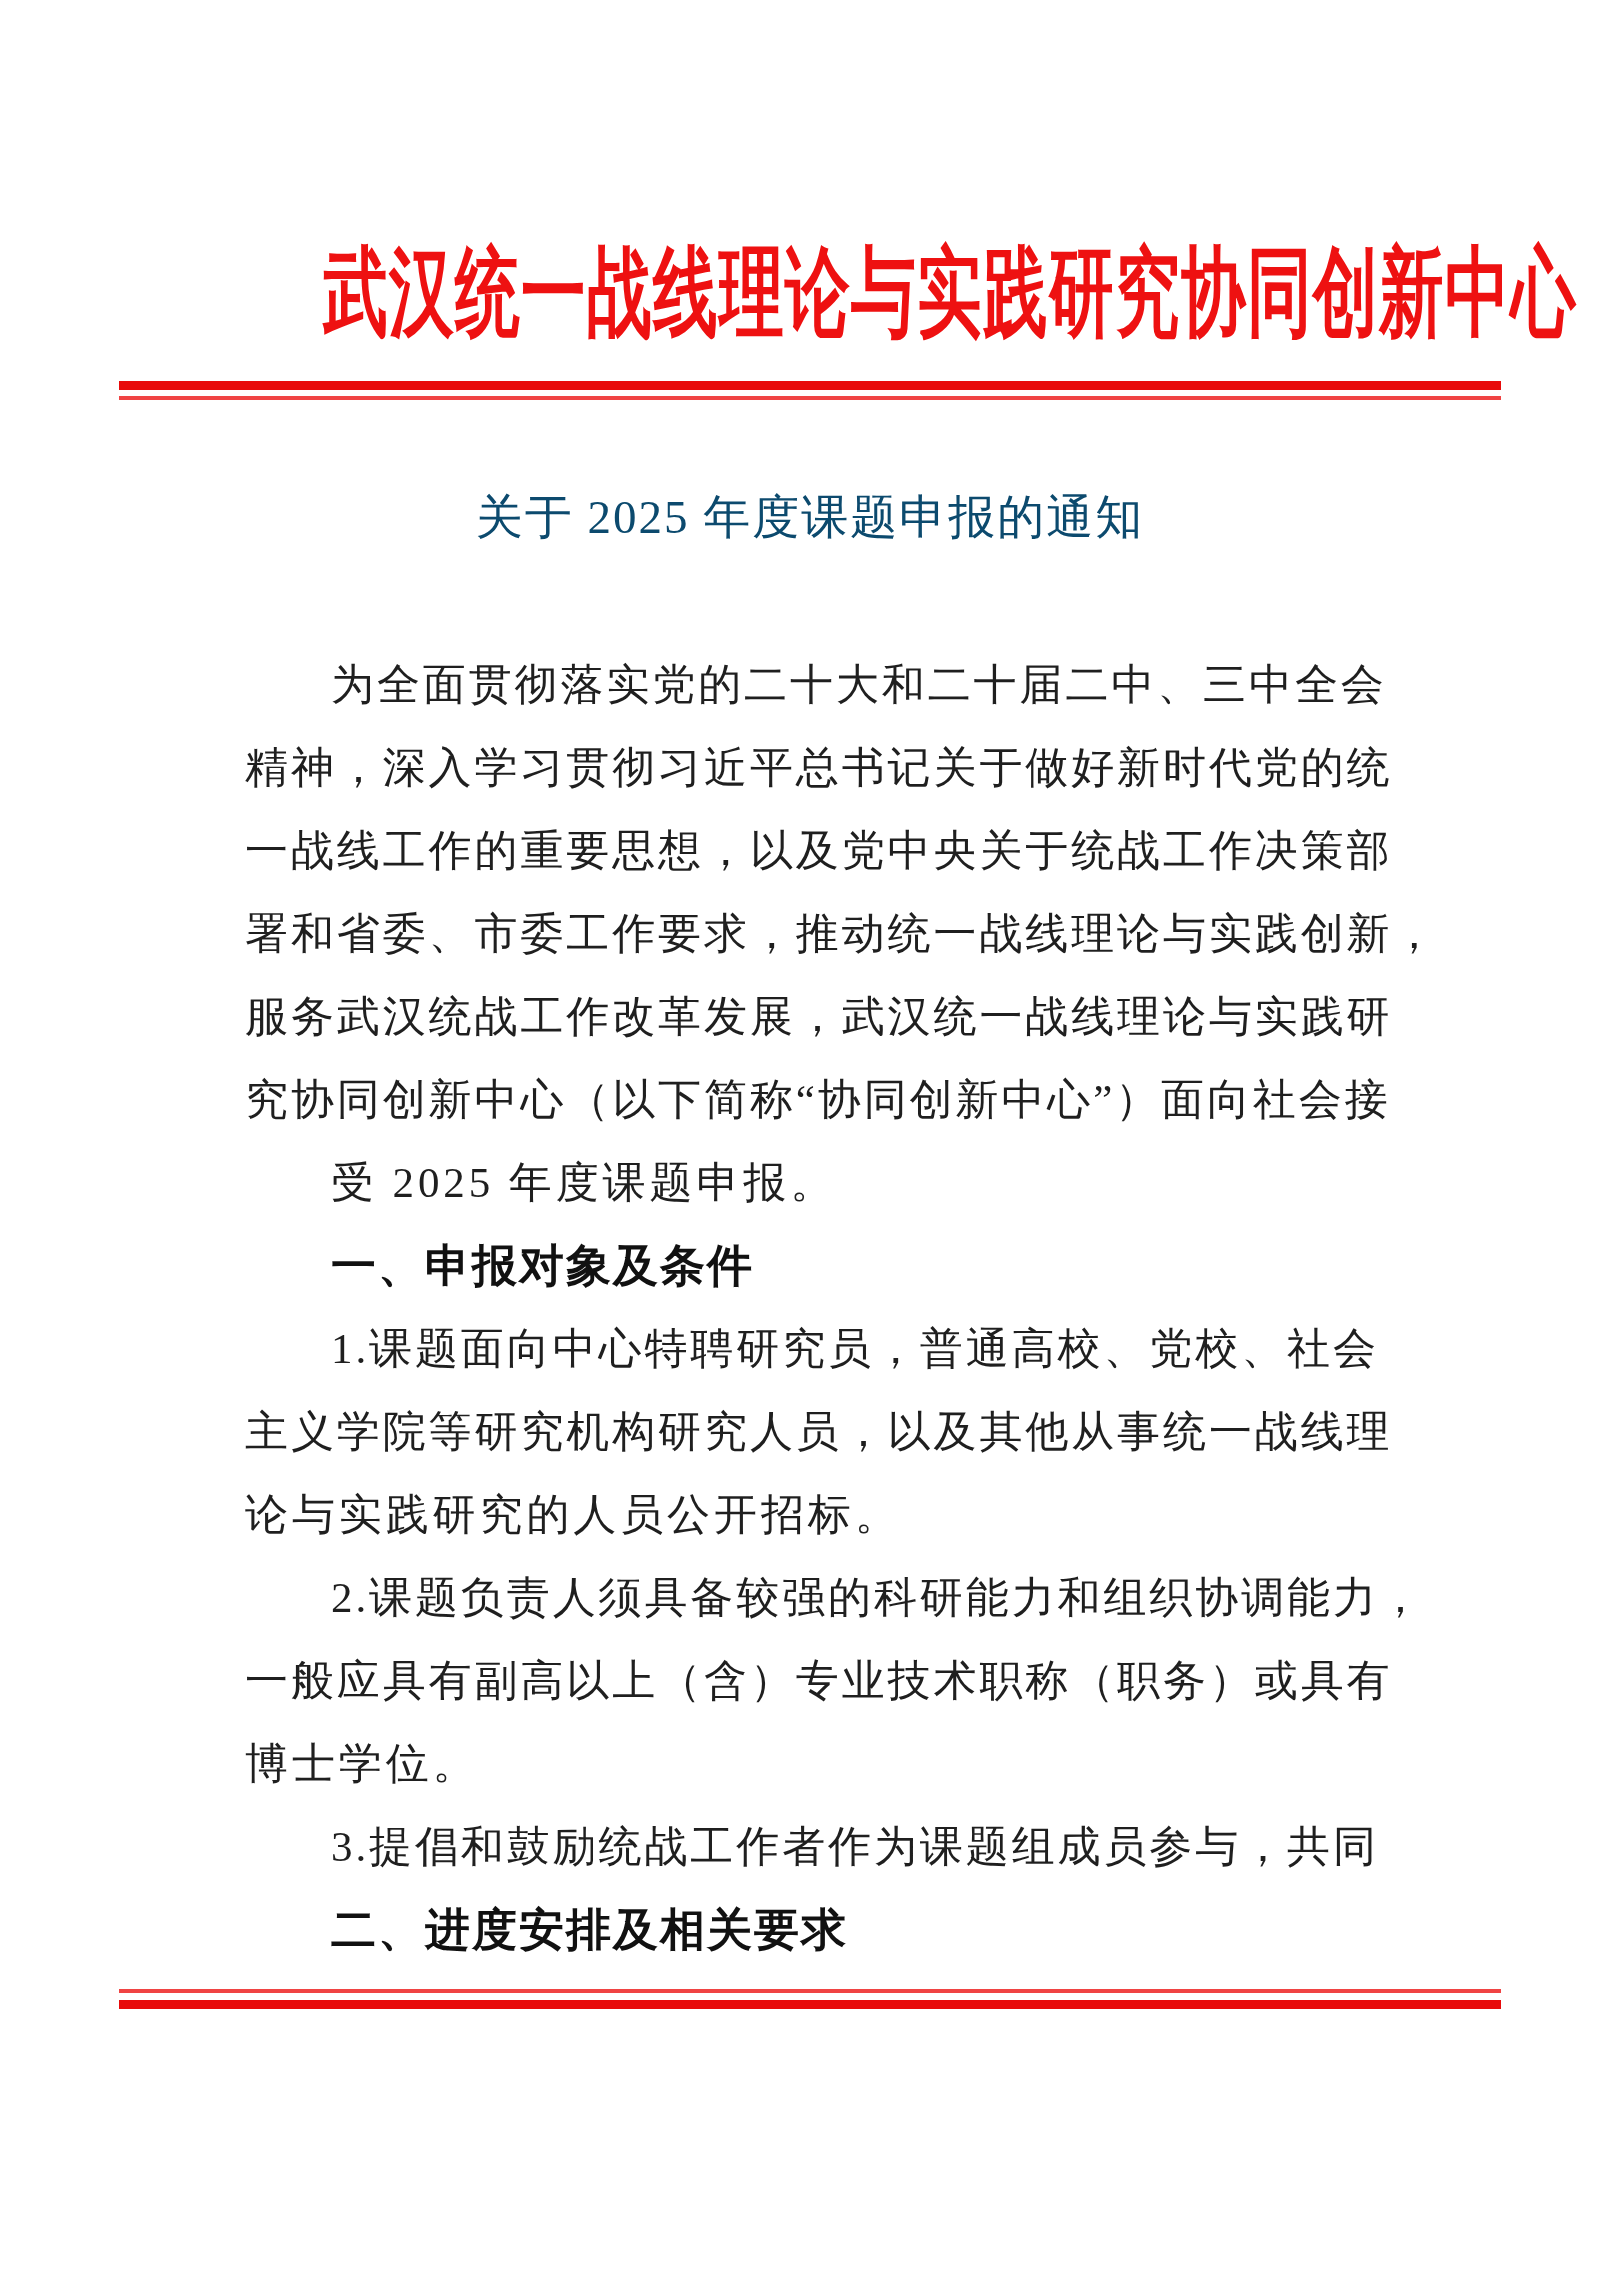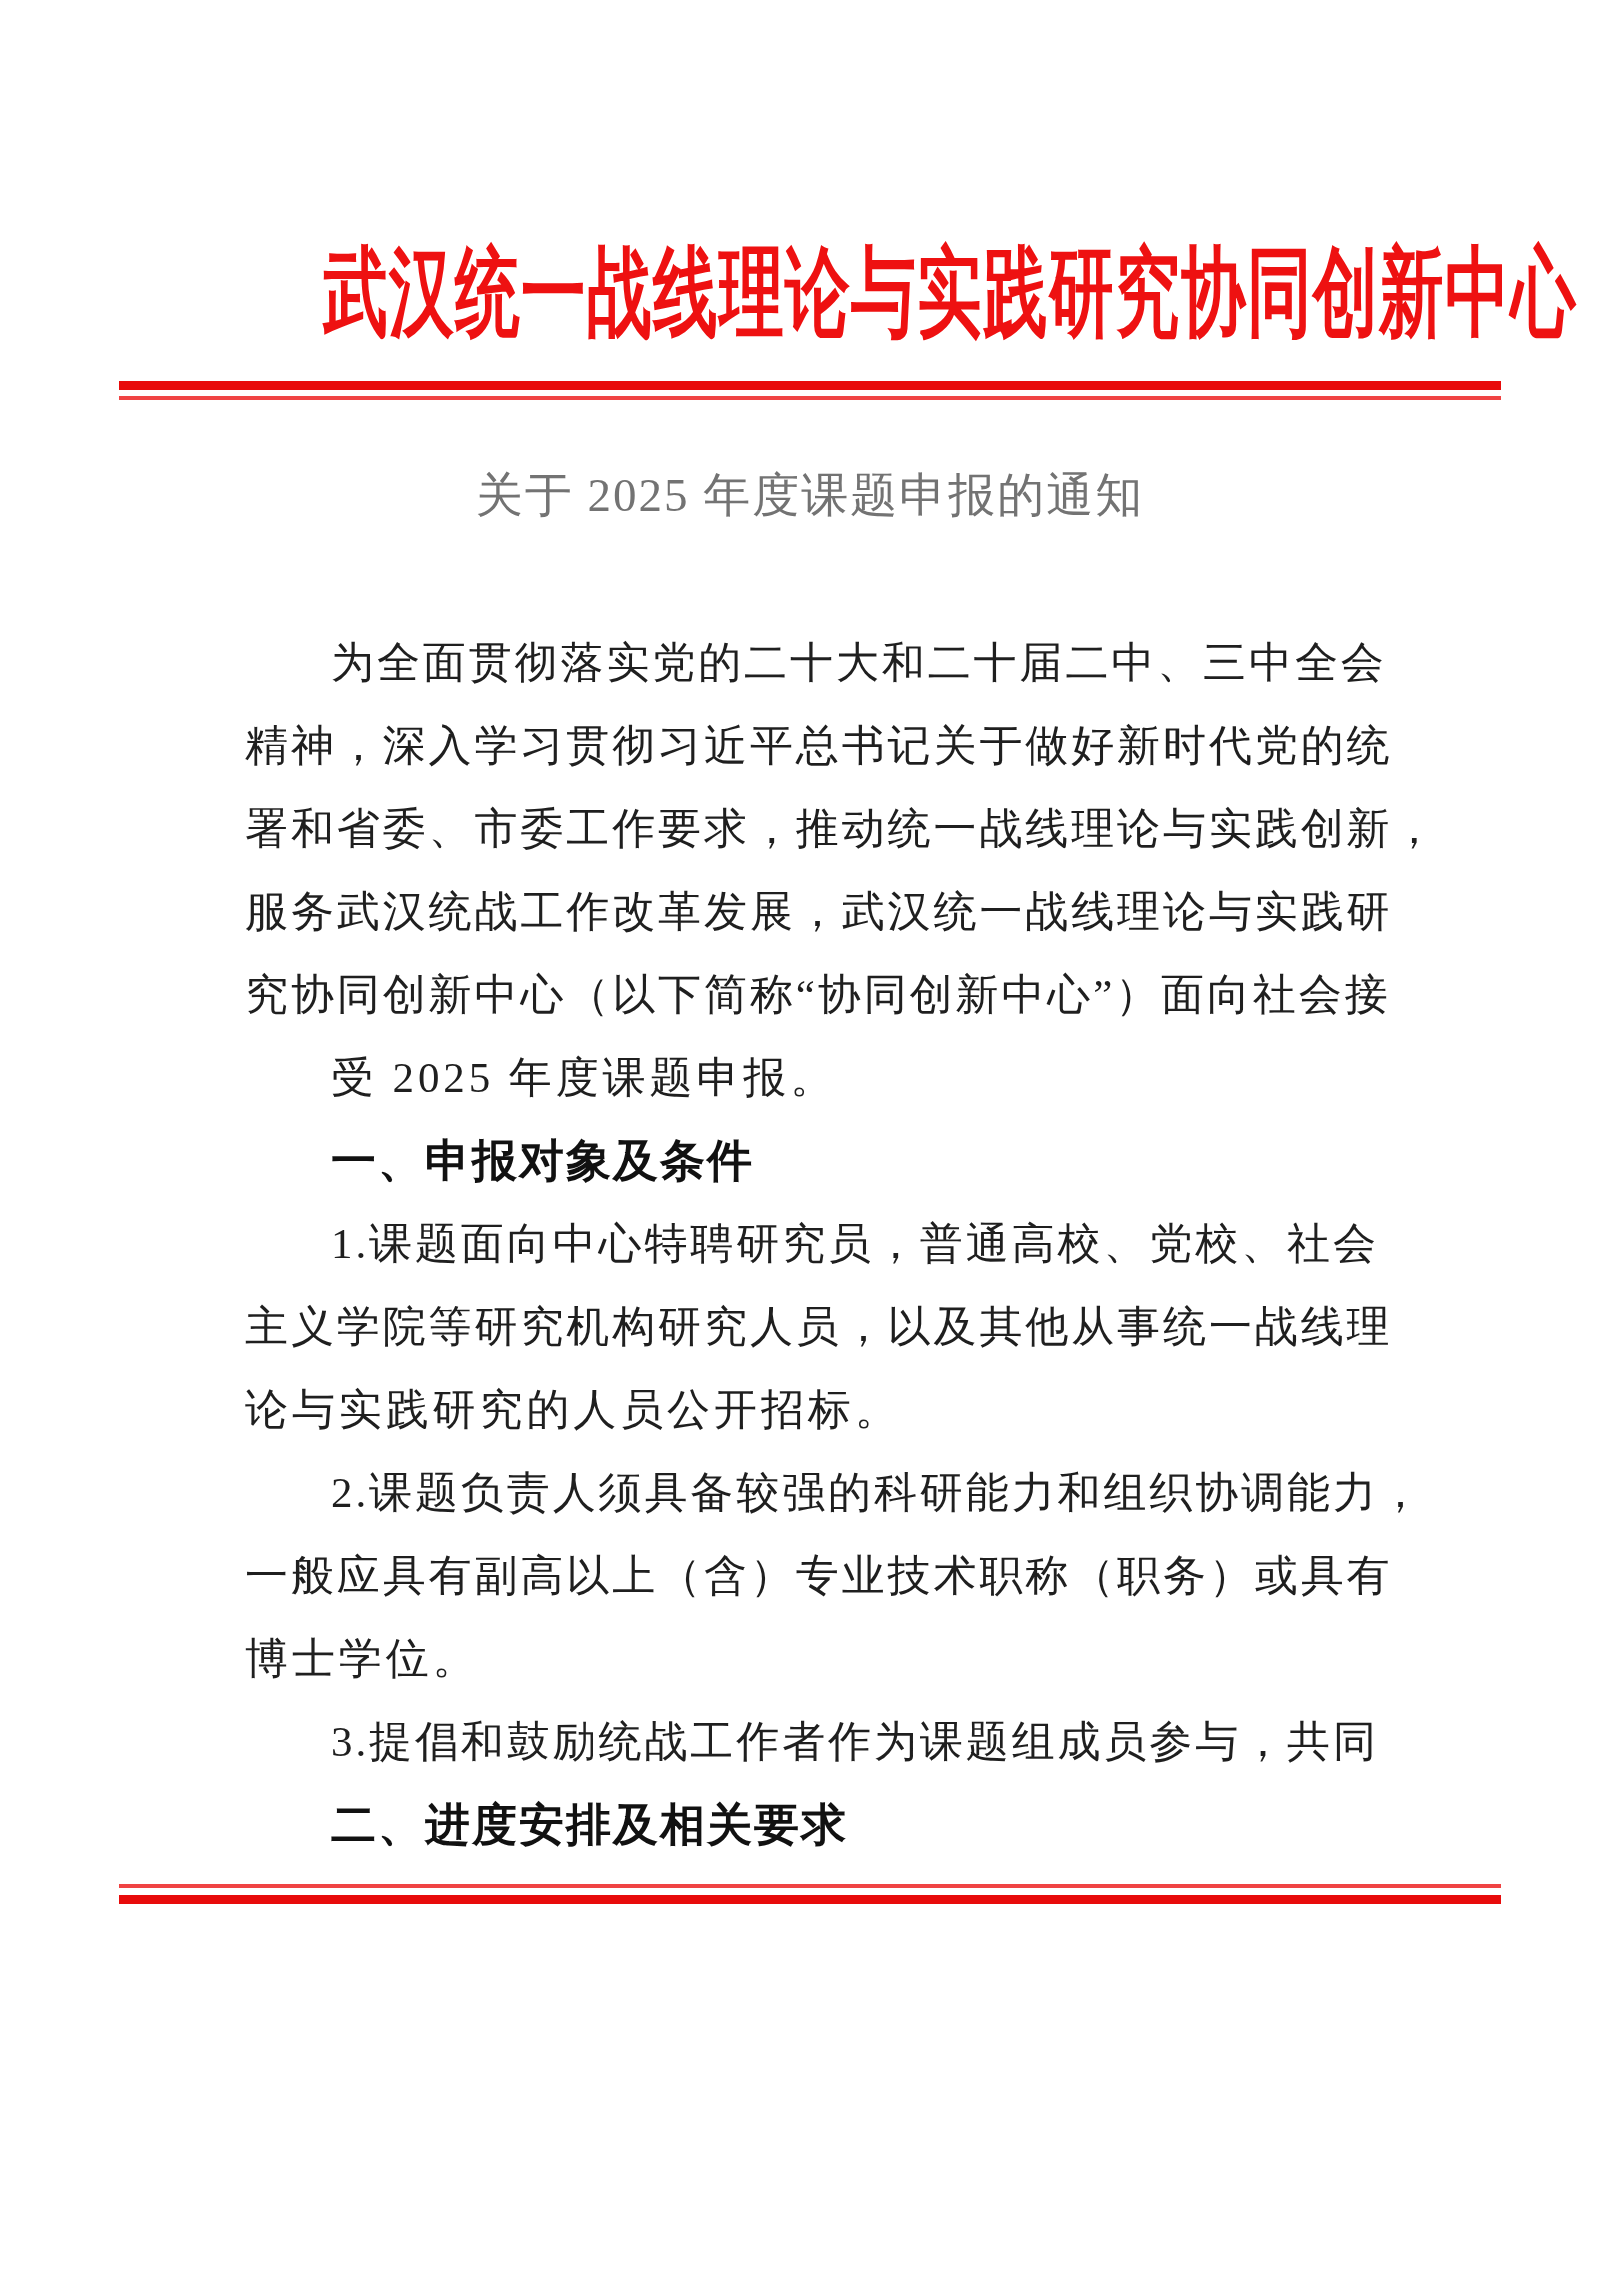--- a/index.html
+++ b/index.html
@@ -40,26 +40,26 @@
     margin: 0 auto;
   }
   .rule-group.top { margin-top: 33px; }
   .rule-group.bottom { margin-top: 18.6px; }
   .rule-thick { height: 8.8px; background: #e80b0b; }
   .rule-thin  { height: 3.9px; background: #f04343; }
   .rule-gap   { height: 5.9px; background: transparent; }
   .rule-group.bottom .rule-gap { height: 6.9px; }
   
   .doc-title {
-    margin-top: 66px;
+    margin-top: 88px;
     text-align: center;
     font-size: 47px;
     line-height: 59px;
     letter-spacing: 2px;
-    color: #737373;
+    color: #0c4a6e;
     font-family: "Liberation Serif", "DejaVu Serif", serif;
   }
   
   .doc-body {
     width: 1129px;
     margin: 96px 0 0 245px;
     font-size: 43px;
     line-height: 83px;
     color: #1f1f1f;
   }
@@ -101,20 +101,21 @@
     <div class="rule-thin"></div>
   </div>
 
   <div class="doc-title">关于 2025 年度课题申报的通知</div>
 
   <div class="doc-body">
 
     <div class="paragraph">
       <div class="line indent">为全面贯彻落实党的二十大和二十届二中、三中全会</div>
       <div class="line">精神，深入学习贯彻习近平总书记关于做好新时代党的统</div>
+      <div class="line">一战线工作的重要思想，以及党中央关于统战工作决策部</div>
       <div class="line">署和省委、市委工作要求，推动统一战线理论与实践创新，</div>
       <div class="line">服务武汉统战工作改革发展，武汉统一战线理论与实践研</div>
       <div class="line">究协同创新中心（以下简称“协同创新中心”）面向社会接</div>
       <div class="line para-end indent">受 2025 年度课题申报。</div>
     </div>
 
     <div class="section-heading">一、申报对象及条件</div>
 
     <div class="paragraph">
       <div class="line indent">1.课题面向中心特聘研究员，普通高校、党校、社会</div>

